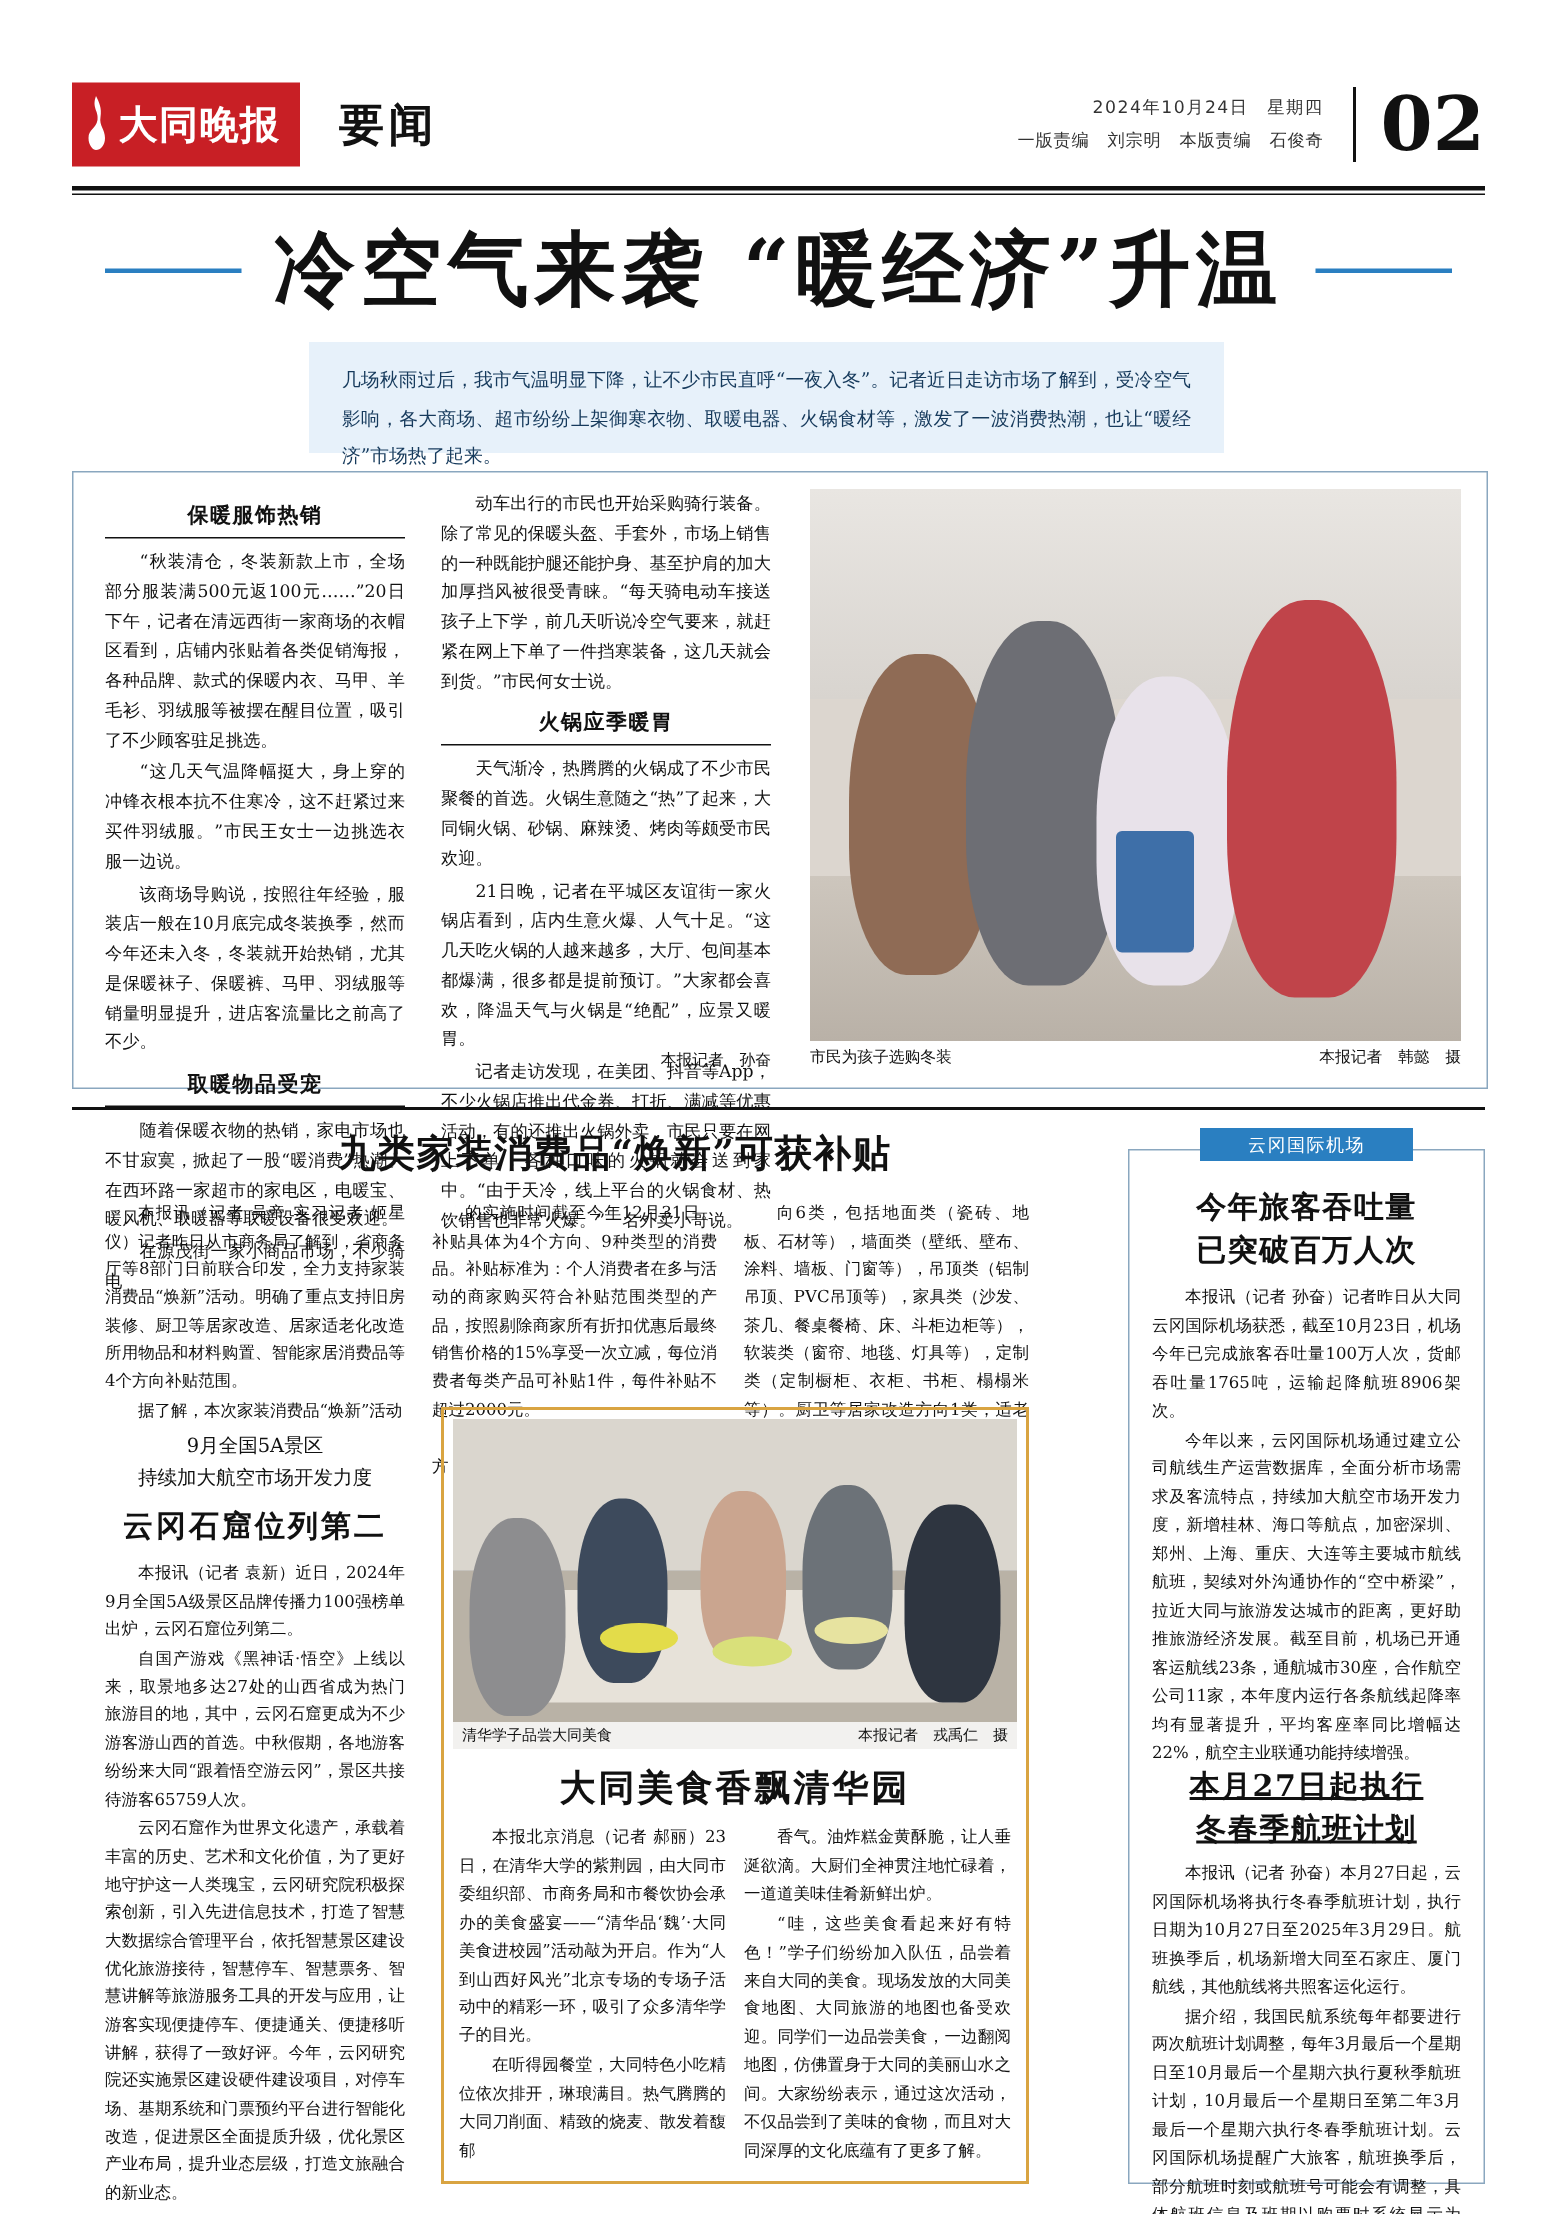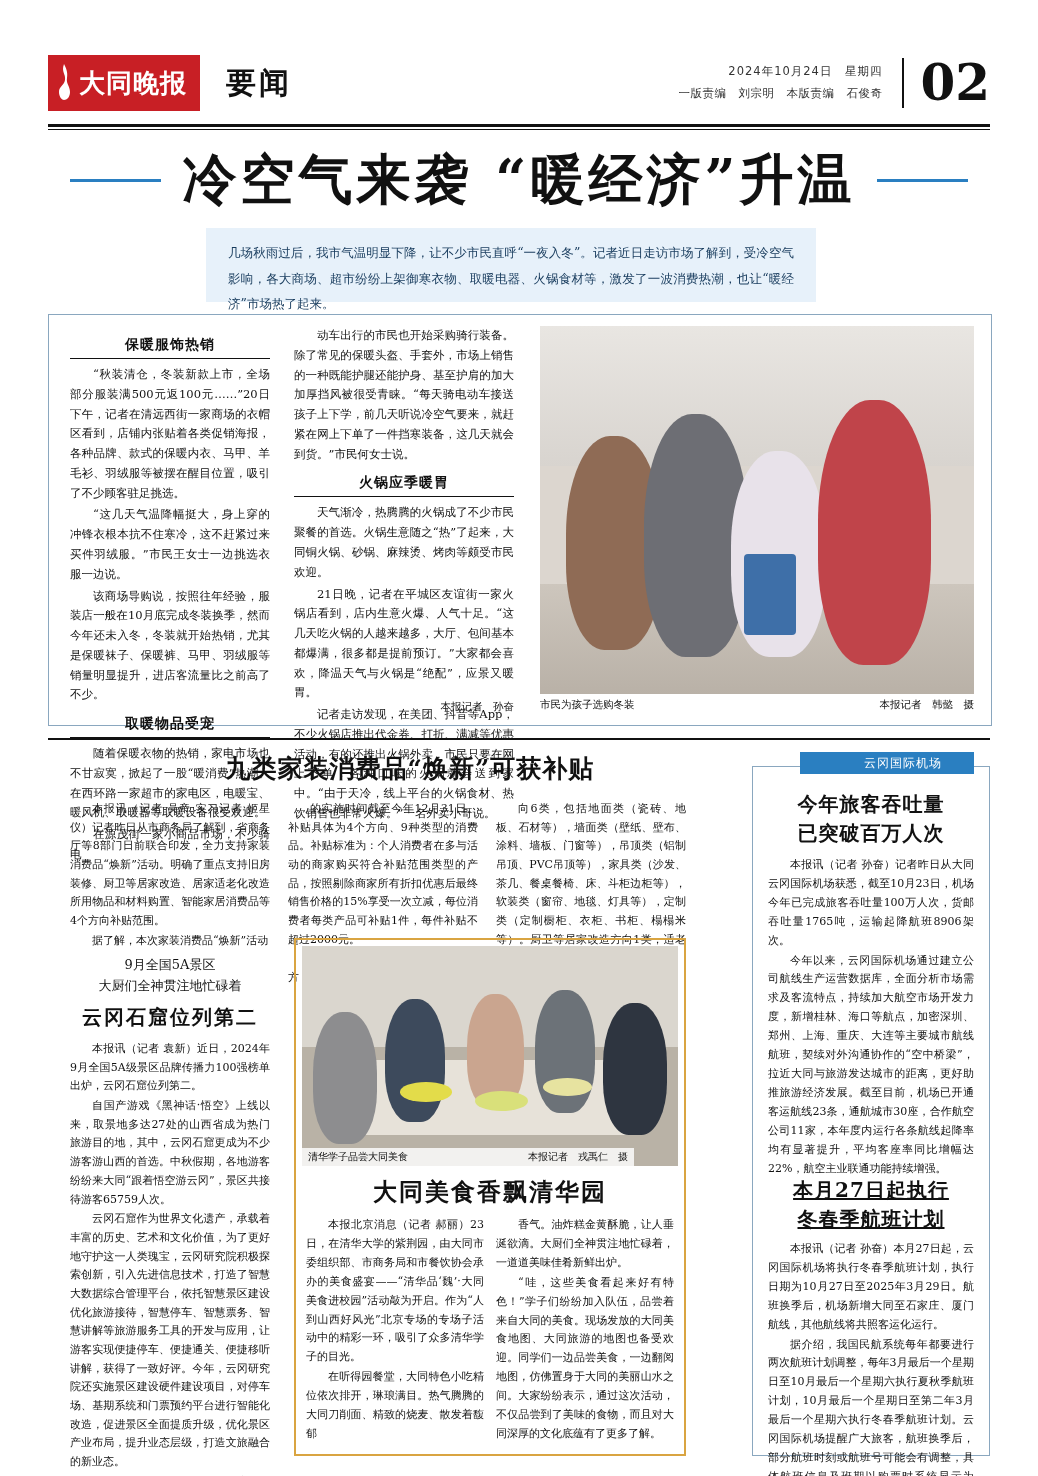--- a/index.html
+++ b/index.html
@@ -147,21 +147,21 @@
   
   .cphoto-frame{
     position:absolute;left:294px;top:938px;width:392px;height:518px;
     border:2px solid #d9a441;box-sizing:border-box;padding:6px;
   }
   .cphoto{
     position:absolute;left:302px;top:946px;width:376px;height:220px;
     background:#c9cfd6;overflow:hidden;
   }
   .cphoto-cap{
-    position:absolute;left:302px;top:1148px;width:332px;height:18px;
+    position:absolute;left:302px;top:1148px;width:376px;height:18px;
     background:rgba(255,255,255,0.82);
     display:flex;justify-content:space-between;align-items:center;
     font-family:"DejaVu Serif","Liberation Serif",serif;font-size:10px;
     padding:0 6px;box-sizing:border-box;
   }
   .h4{
     position:absolute;left:302px;top:1176px;width:376px;text-align:center;
     font-family:"DejaVu Serif","Liberation Serif",serif;
     font-weight:bold;font-size:24px;letter-spacing:2px;
   }
@@ -175,21 +175,21 @@
   .c2{left:496px;top:1216px;width:178px;}
 
   
   .rbox{
     position:absolute;left:752px;top:766px;width:238px;height:690px;
     border:1px solid #8aa7bf;box-sizing:border-box;
   }
   .rtag{
     position:absolute;left:800px;top:752px;width:142px;height:22px;
     background:#2a7fc1;color:#fff;display:flex;align-items:center;justify-content:center;
-    font-family:"DejaVu Serif","Liberation Serif",serif;font-size:12px;letter-spacing:1px;padding-left:32px;
+    font-family:"DejaVu Serif","Liberation Serif",serif;font-size:12px;letter-spacing:1px;
   }
   .rh1{
     position:absolute;left:768px;top:790px;width:206px;text-align:center;
     font-family:"DejaVu Serif","Liberation Serif",serif;
     font-weight:bold;font-size:20px;line-height:1.45;letter-spacing:1px;
   }
   .rcol{
     position:absolute;
     font-family:"DejaVu Serif","Liberation Serif",serif;
     font-size:11px;line-height:1.72;text-align:justify;
@@ -286,21 +286,21 @@
   </div>
   <div class="lcol l2">
     <p>的实施时间截至今年12月31日。补贴具体为4个方向、9种类型的消费品。补贴标准为：个人消费者在多与活动的商家购买符合补贴范围类型的产品，按照剔除商家所有折扣优惠后最终销售价格的15%享受一次立减，每位消费者每类产品可补贴1件，每件补贴不超过2000元。</p>
     <p>9种类型的消费品包括：旧房装修方</p>
   </div>
   <div class="lcol l3">
     <p>向6类，包括地面类（瓷砖、地板、石材等），墙面类（壁纸、壁布、涂料、墙板、门窗等），吊顶类（铝制吊顶、PVC吊顶等），家具类（沙发、茶几、餐桌餐椅、床、斗柜边柜等），软装类（窗帘、地毯、灯具等），定制类（定制橱柜、衣柜、书柜、榻榻米等）。厨卫等居家改造方向1类，适老化改造方向1类，智能家居方向1类。</p>
   </div>
 
   <div class="kicker" style="white-space:pre-line;">9月全国5A景区
-大厨们全神贯注地忙碌着</div>
+持续加大航空市场开发力度</div>
   <div class="h3">云冈石窟位列第二</div>
   <div class="lcol l4">
     <p>本报讯（记者 袁新）近日，2024年9月全国5A级景区品牌传播力100强榜单出炉，云冈石窟位列第二。</p>
     <p>自国产游戏《黑神话·悟空》上线以来，取景地多达27处的山西省成为热门旅游目的地，其中，云冈石窟更成为不少游客游山西的首选。中秋假期，各地游客纷纷来大同“跟着悟空游云冈”，景区共接待游客65759人次。</p>
     <p>云冈石窟作为世界文化遗产，承载着丰富的历史、艺术和文化价值，为了更好地守护这一人类瑰宝，云冈研究院积极探索创新，引入先进信息技术，打造了智慧大数据综合管理平台，依托智慧景区建设优化旅游接待，智慧停车、智慧票务、智慧讲解等旅游服务工具的开发与应用，让游客实现便捷停车、便捷通关、便捷移听讲解，获得了一致好评。今年，云冈研究院还实施景区建设硬件建设项目，对停车场、基期系统和门票预约平台进行智能化改造，促进景区全面提质升级，优化景区产业布局，提升业态层级，打造文旅融合的新业态。</p>
     <p>5A级景区品牌传播力100强榜单数据来源于这点品牌数据MBI，主要从搜索指数、点评指数、运营指数等方面，分析景区在互联网和移动互联网的影响力。</p>
   </div>
 
   <div class="cphoto-frame"></div>
   <div class="cphoto">

